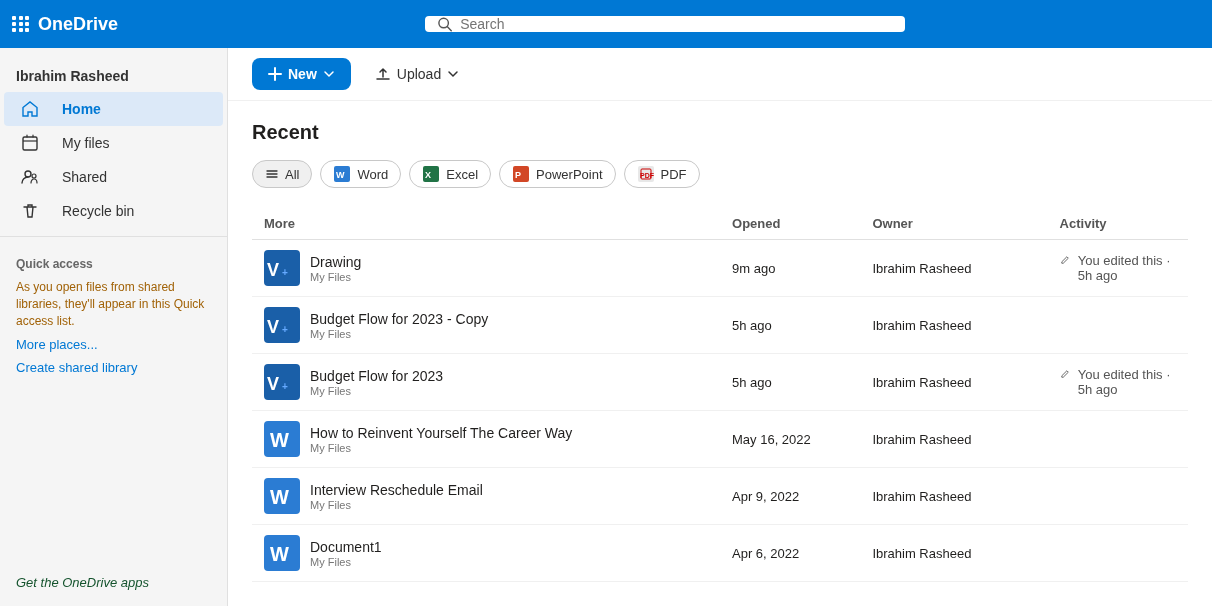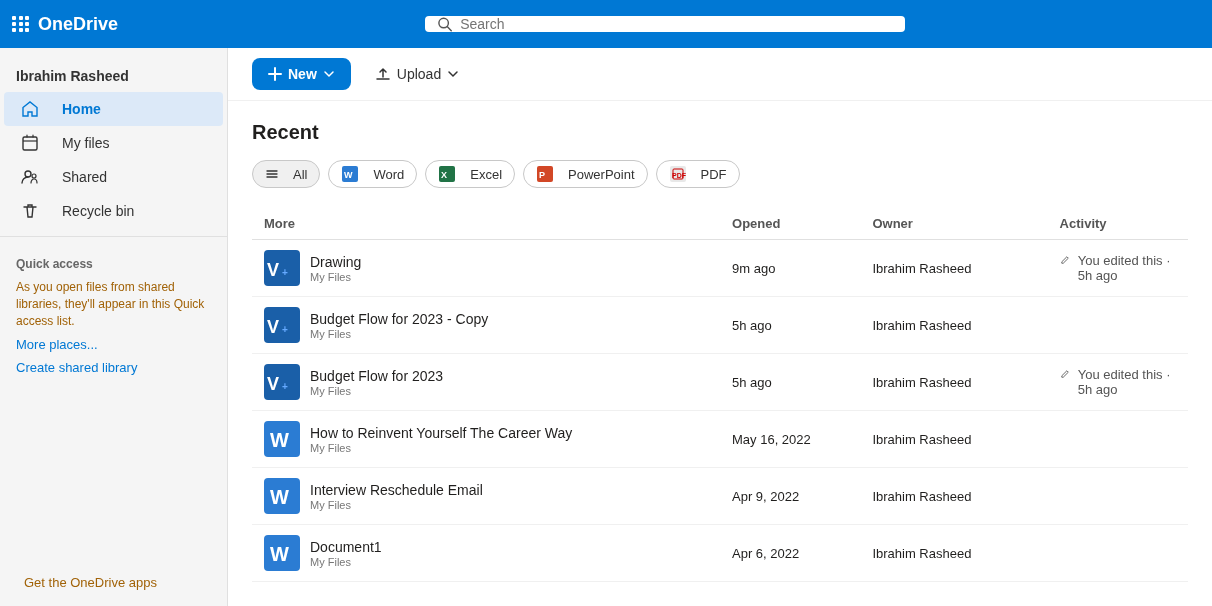--- a/index.html
+++ b/index.html
@@ -111,24 +111,25 @@
     .sidebar-link {
       padding: 4px 16px;
       font-size: 13px;
       color: #0078d4;
       cursor: pointer;
       text-decoration: none;
       display: block;
     }
     .sidebar-bottom {
       margin-top: auto;
-      padding: 8px 24px;
+      padding: 8px 16px;
       font-size: 13px;
-      color: #a16207;
+      color: #14532d;
       cursor: pointer;
+      font-style: italic;
     }
 
     
     .main {
       flex: 1;
       background: #fff;
       overflow-y: auto;
       padding: 0;
     }
 
@@ -180,21 +181,21 @@
     
     .filter-row {
       display: flex;
       gap: 8px;
       margin-bottom: 20px;
       flex-wrap: wrap;
     }
     .filter-pill {
       display: flex;
       align-items: center;
-      gap: 14px;
+      gap: 6px;
       border: 1px solid #c8c8c8;
       border-radius: 20px;
       padding: 4px 12px;
       font-size: 13px;
       cursor: pointer;
       background: #fff;
       color: #333;
     }
     .filter-pill.active { background: #f0f0f0; }
     .pill-icon { width: 18px; height: 18px; display: flex; align-items: center; justify-content: center; }

